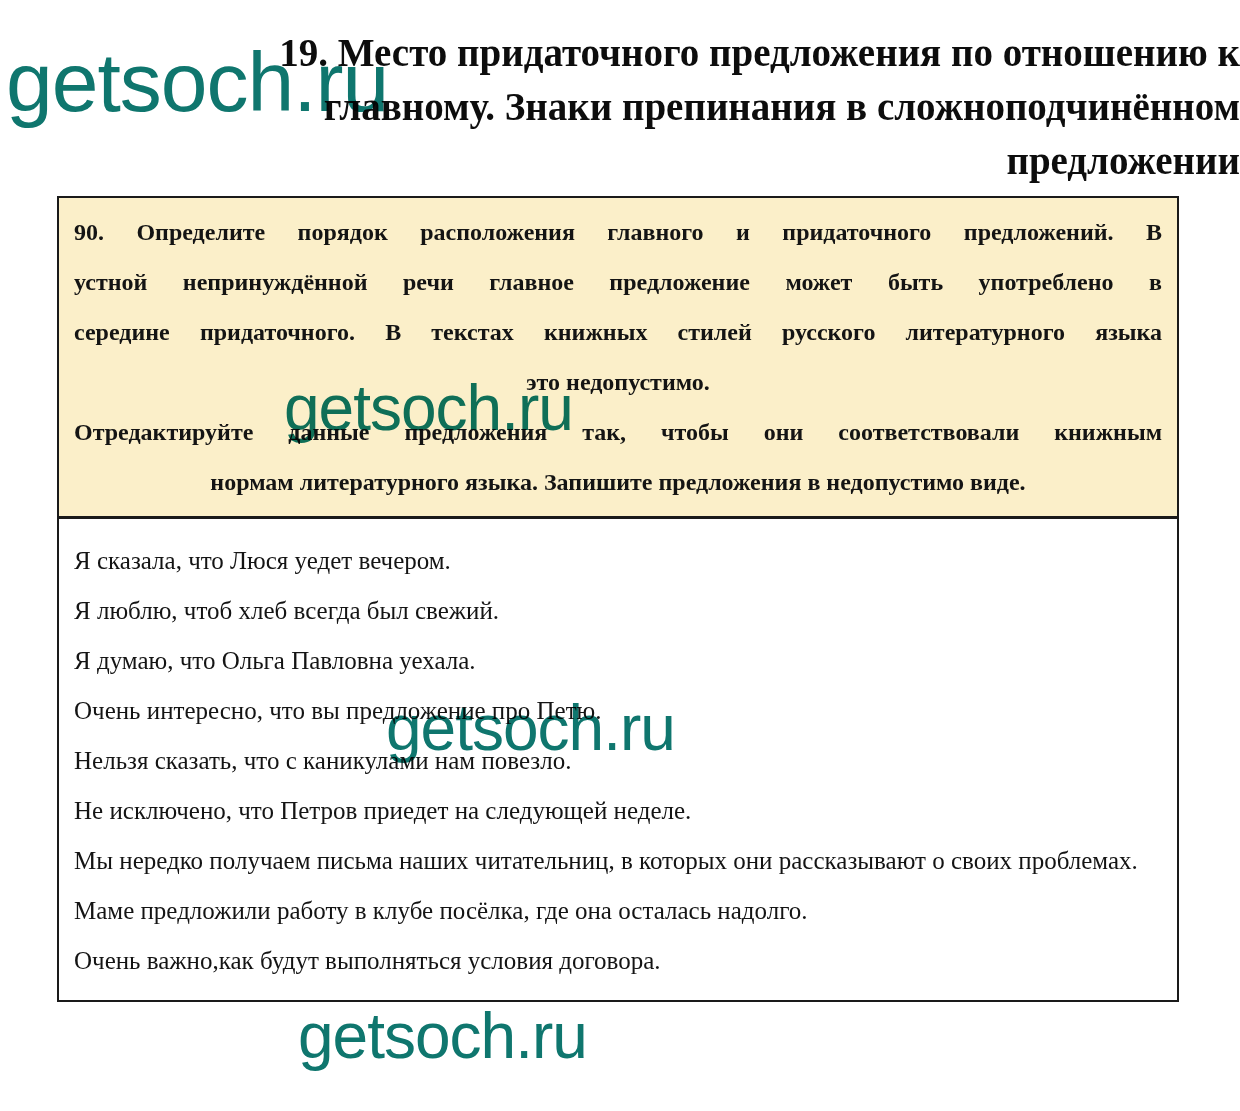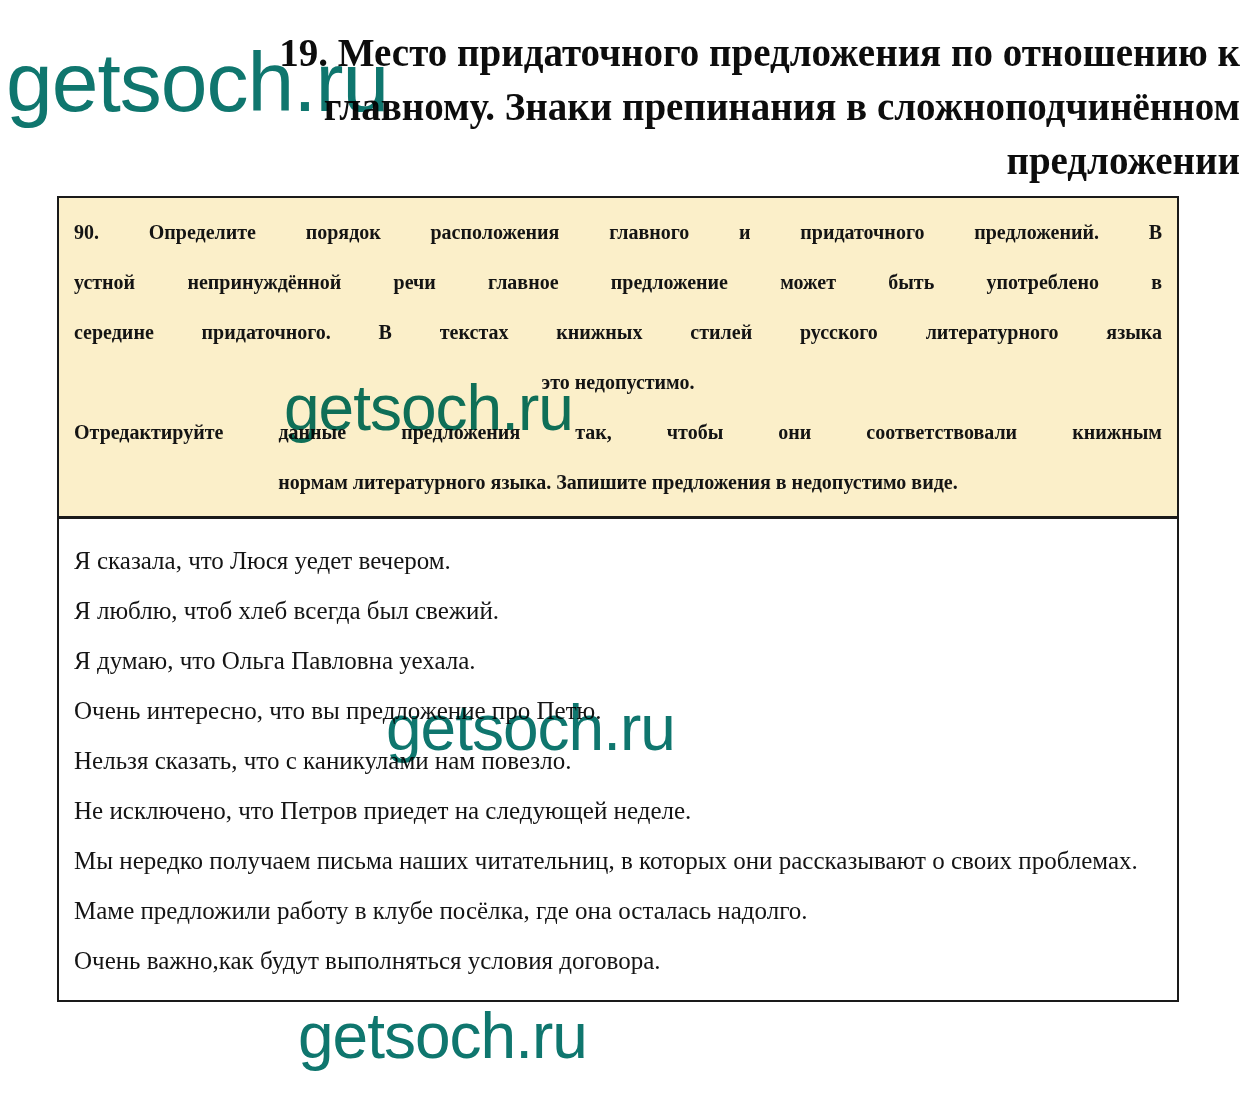--- a/index.html
+++ b/index.html
@@ -48,21 +48,21 @@
     z-index: 1;
     margin: 8px 61px 0 57px;
     border: 2px solid #1a1a1a;
     background: #ffffff;
   }
   .instruction-box {
     background: #fbefc9;
     border-bottom: 3px solid #1a1a1a;
     padding: 9px 15px;
     font-weight: bold;
-    font-size: 20px;
+    font-size: 24px;
     color: #141414;
   }
   .instr-line {
     line-height: 50px;
     text-align: center;
   }
   .instr-line.just {
     text-align: justify;
     text-align-last: justify;
   }

